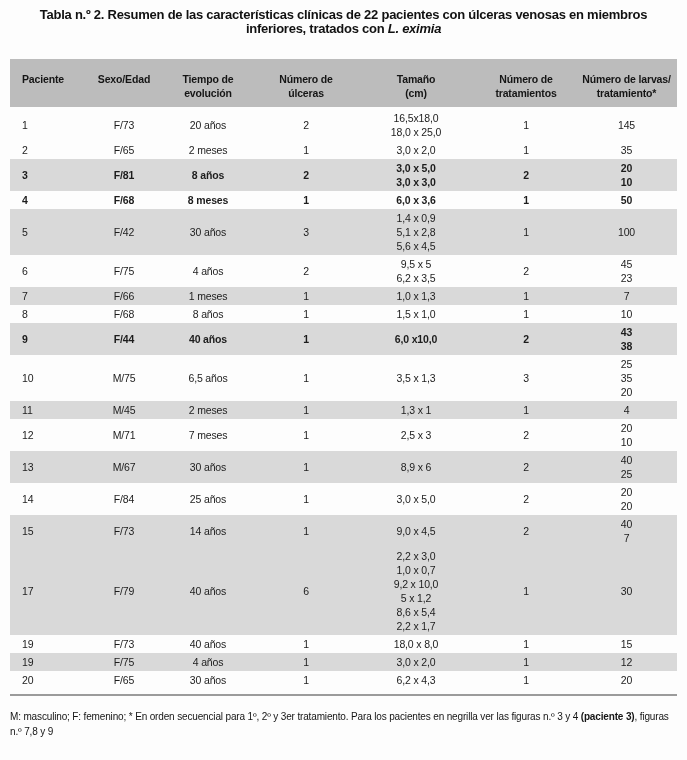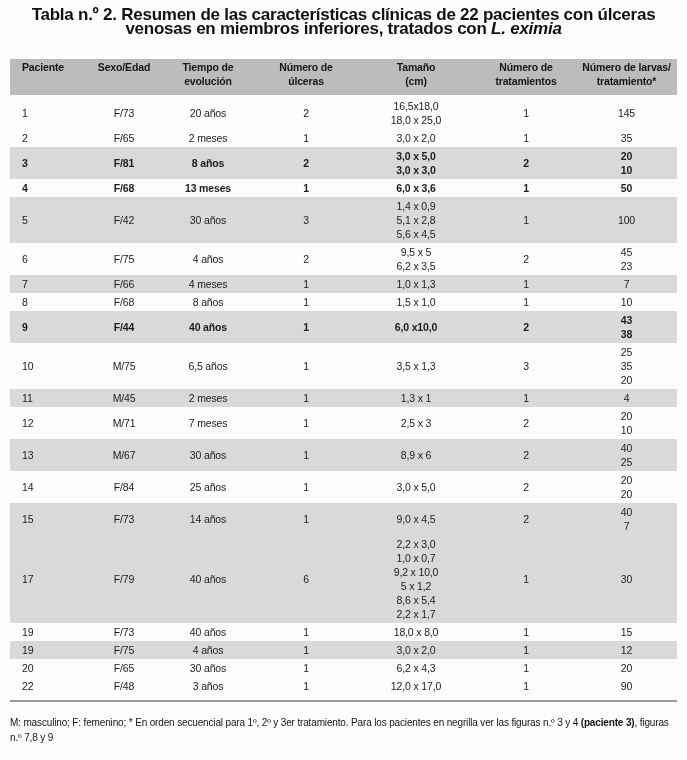--- a/index.html
+++ b/index.html
@@ -12,21 +12,21 @@
     color: #1c1c1c;
     -webkit-font-smoothing: antialiased;
   }
   .page {
     width: 667px;
     padding: 6px 10px 0 10px;
   }
   .table-title {
     text-align: center;
     font-weight: bold;
-    font-size: 17px;
+    font-size: 13px;
     letter-spacing: -0.25px;
     line-height: 14px;
     margin: 2px 0 23px 0;
     color: #111;
   }
   .table-title em { font-style: italic; }
   table {
     border-collapse: collapse;
     table-layout: fixed;
     width: 667px;
@@ -38,21 +38,21 @@
   col.c3 { width: 96px; }
   col.c4 { width: 100px; }
   col.c5 { width: 120px; }
   col.c6 { width: 100px; }
   col.c7 { width: 101px; }
   th {
     background: #bcbcbc;
     font-weight: bold;
     vertical-align: top;
     text-align: center;
-    padding: 1px 2px 7px 2px;
+    padding: 13px 2px 7px 2px;
     line-height: 14px;
     white-space: pre-line;
     color: #151515;
   }
   th.left, td.left {
     text-align: left;
     padding-left: 12px;
   }
   tbody tr:first-child td { padding-top: 4px; }
   td {
@@ -138,21 +138,21 @@
     <td>2</td>
     <td>3,0 x 5,0
 3,0 x 3,0</td>
     <td>2</td>
     <td>20
 10</td>
   </tr>
         <tr class="bold">
     <td class="left">4</td>
     <td>F/68</td>
-    <td>13 meses</td>
+    <td>8 meses</td>
     <td>1</td>
     <td>6,0 x 3,6</td>
     <td>1</td>
     <td>50</td>
   </tr>
         <tr class="shaded">
     <td class="left">5</td>
     <td>F/42</td>
     <td>30 años</td>
     <td>3</td>
@@ -169,21 +169,21 @@
     <td>2</td>
     <td>9,5 x 5
 6,2 x 3,5</td>
     <td>2</td>
     <td>45
 23</td>
   </tr>
         <tr class="shaded">
     <td class="left">7</td>
     <td>F/66</td>
-    <td>4 meses</td>
+    <td>1 meses</td>
     <td>1</td>
     <td>1,0 x 1,3</td>
     <td>1</td>
     <td>7</td>
   </tr>
         <tr>
     <td class="left">8</td>
     <td>F/68</td>
     <td>8 años</td>
     <td>1</td>
@@ -295,29 +295,20 @@
   </tr>
         <tr>
     <td class="left">20</td>
     <td>F/65</td>
     <td>30 años</td>
     <td>1</td>
     <td>6,2 x 4,3</td>
     <td>1</td>
     <td>20</td>
   </tr>
-        <tr>
-    <td class="left">22</td>
-    <td>F/48</td>
-    <td>3 años</td>
-    <td>1</td>
-    <td>12,0 x 17,0</td>
-    <td>1</td>
-    <td>90</td>
-  </tr>
       </tbody>
   </table>
 
   <div class="divider"></div>
 
   <div class="footnote"><span>M: masculino; F: femenino; * En orden secuencial para 1º, 2º y 3er tratamiento.  Para los pacientes en negrilla ver las figuras n.º 3 y 4 </span><b>(paciente 3)</b><span>, figuras n.º 7,8 y 9  </span></div>
 
 </div>
 
 </body></html>

